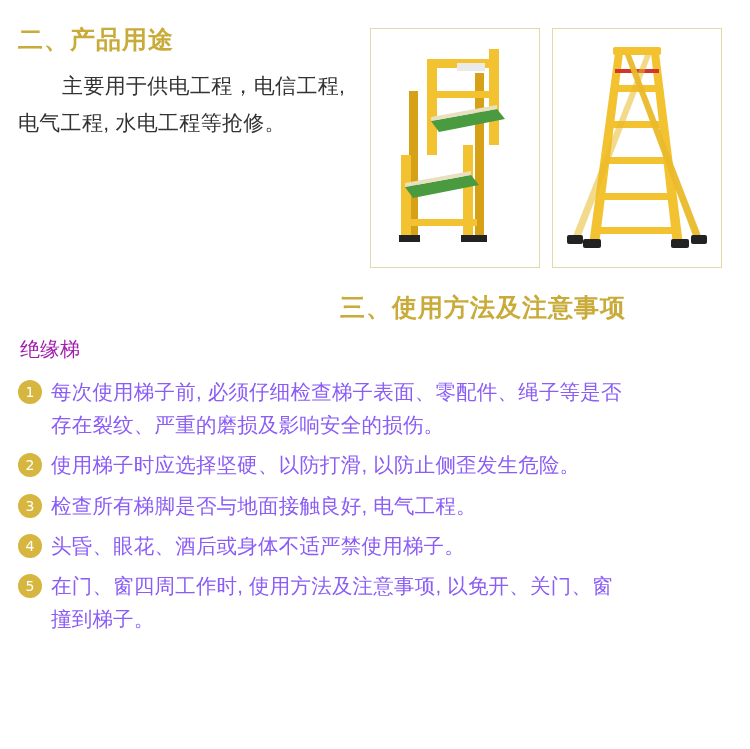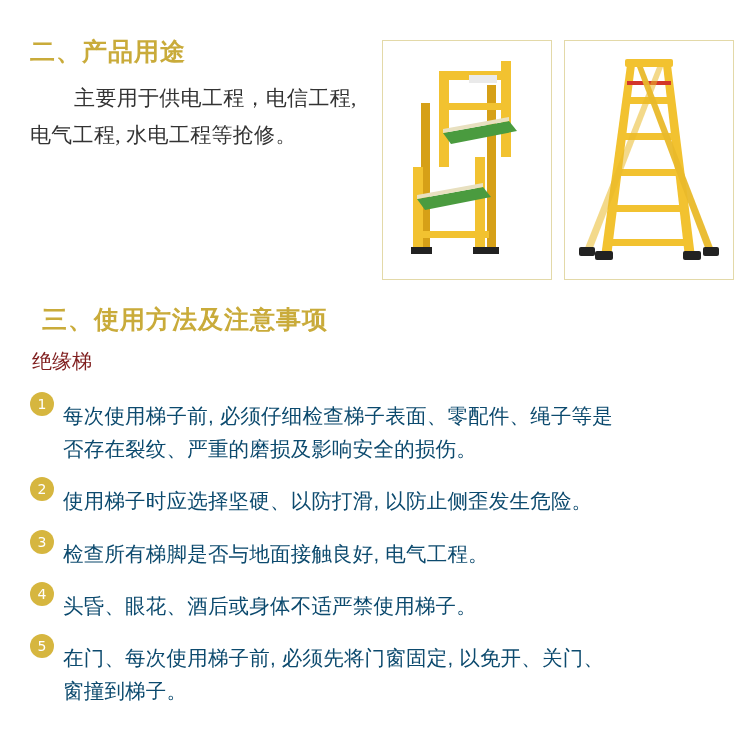--- a/index.html
+++ b/index.html
@@ -10,21 +10,21 @@
     background: #ffffff;
     font-family: "Liberation Sans", sans-serif;
     color: #2b2b2b;
     overflow: hidden;
     position: relative;
   }
   .page {
     width: 644px;
     height: 749px;
     position: relative;
-    padding: 12px;
+    padding: 0;
   }
 
   
   .sec2 {
     display: flex;
     align-items: flex-start;
     padding: 18px 18px 0 18px;
   }
   .sec2-left {
     width: 340px;
@@ -33,28 +33,28 @@
   .heading {
     color: #c9ab3a;
     font-weight: bold;
     font-size: 25px;
     letter-spacing: 1px;
     margin: 6px 0 14px 0;
     line-height: 1.2;
   }
   .heading.h3 {
     font-size: 25px;
-    margin: 0 0 14px 12px;
+    margin: 0 0 14px 0;
+    text-align: right;
   }
   .body-text {
     font-size: 21px;
     line-height: 1.75;
     color: #333333;
     letter-spacing: 0.3px;
-    font-family: Liberation Serif, serif;
   }
   .body-text .indent { display: inline-block; width: 2.1em; }
 
   .sec2-right {
     display: flex;
     gap: 12px;
     margin-left: 12px;
     margin-top: 10px;
   }
   .photo {
@@ -65,21 +65,21 @@
     position: relative;
     overflow: hidden;
   }
 
   
   .sec3 {
     padding: 24px 18px 0 18px;
   }
   .subtitle {
     font-size: 20px;
-    color: #7f1d1d;
+    color: #a21caf;
     margin: 0 0 12px 2px;
   }
   ol.steps {
     list-style: none;
     margin: 0;
     padding: 0;
   }
   ol.steps li {
     display: flex;
     align-items: flex-start;
@@ -95,24 +95,23 @@
     font-size: 14px;
     line-height: 24px;
     text-align: center;
     margin-top: 5px;
     margin-right: 9px;
     font-family: "DejaVu Sans", sans-serif;
   }
   .step-text {
     font-size: 20.5px;
     line-height: 1.62;
-    color: #0c4a6e;
+    color: #8b5cf6;
     letter-spacing: 0.2px;
     flex: 1 1 auto;
-    margin-top: 12px;
   }
 
   
   svg { display: block; }
 </style>
 </head>
 <body>
 
 <div class="page">
 
@@ -201,18 +200,18 @@
       <li>
         <span class="num">3</span>
         <span class="step-text">检查所有梯脚是否与地面接触良好, 电气工程。</span>
       </li>
       <li>
         <span class="num">4</span>
         <span class="step-text">头昏、眼花、酒后或身体不适严禁使用梯子。</span>
       </li>
       <li>
         <span class="num">5</span>
-        <span class="step-text">在门、每次使用梯子前, 必须先将门窗固定, 以免开、关门、窗撞到梯子。</span>
+        <span class="step-text">在门、窗四周工作时, 使用方法及注意事项, 以免开、关门、窗撞到梯子。</span>
       </li>
     </ol>
   </div>
 
 </div>
 
 </body></html>

